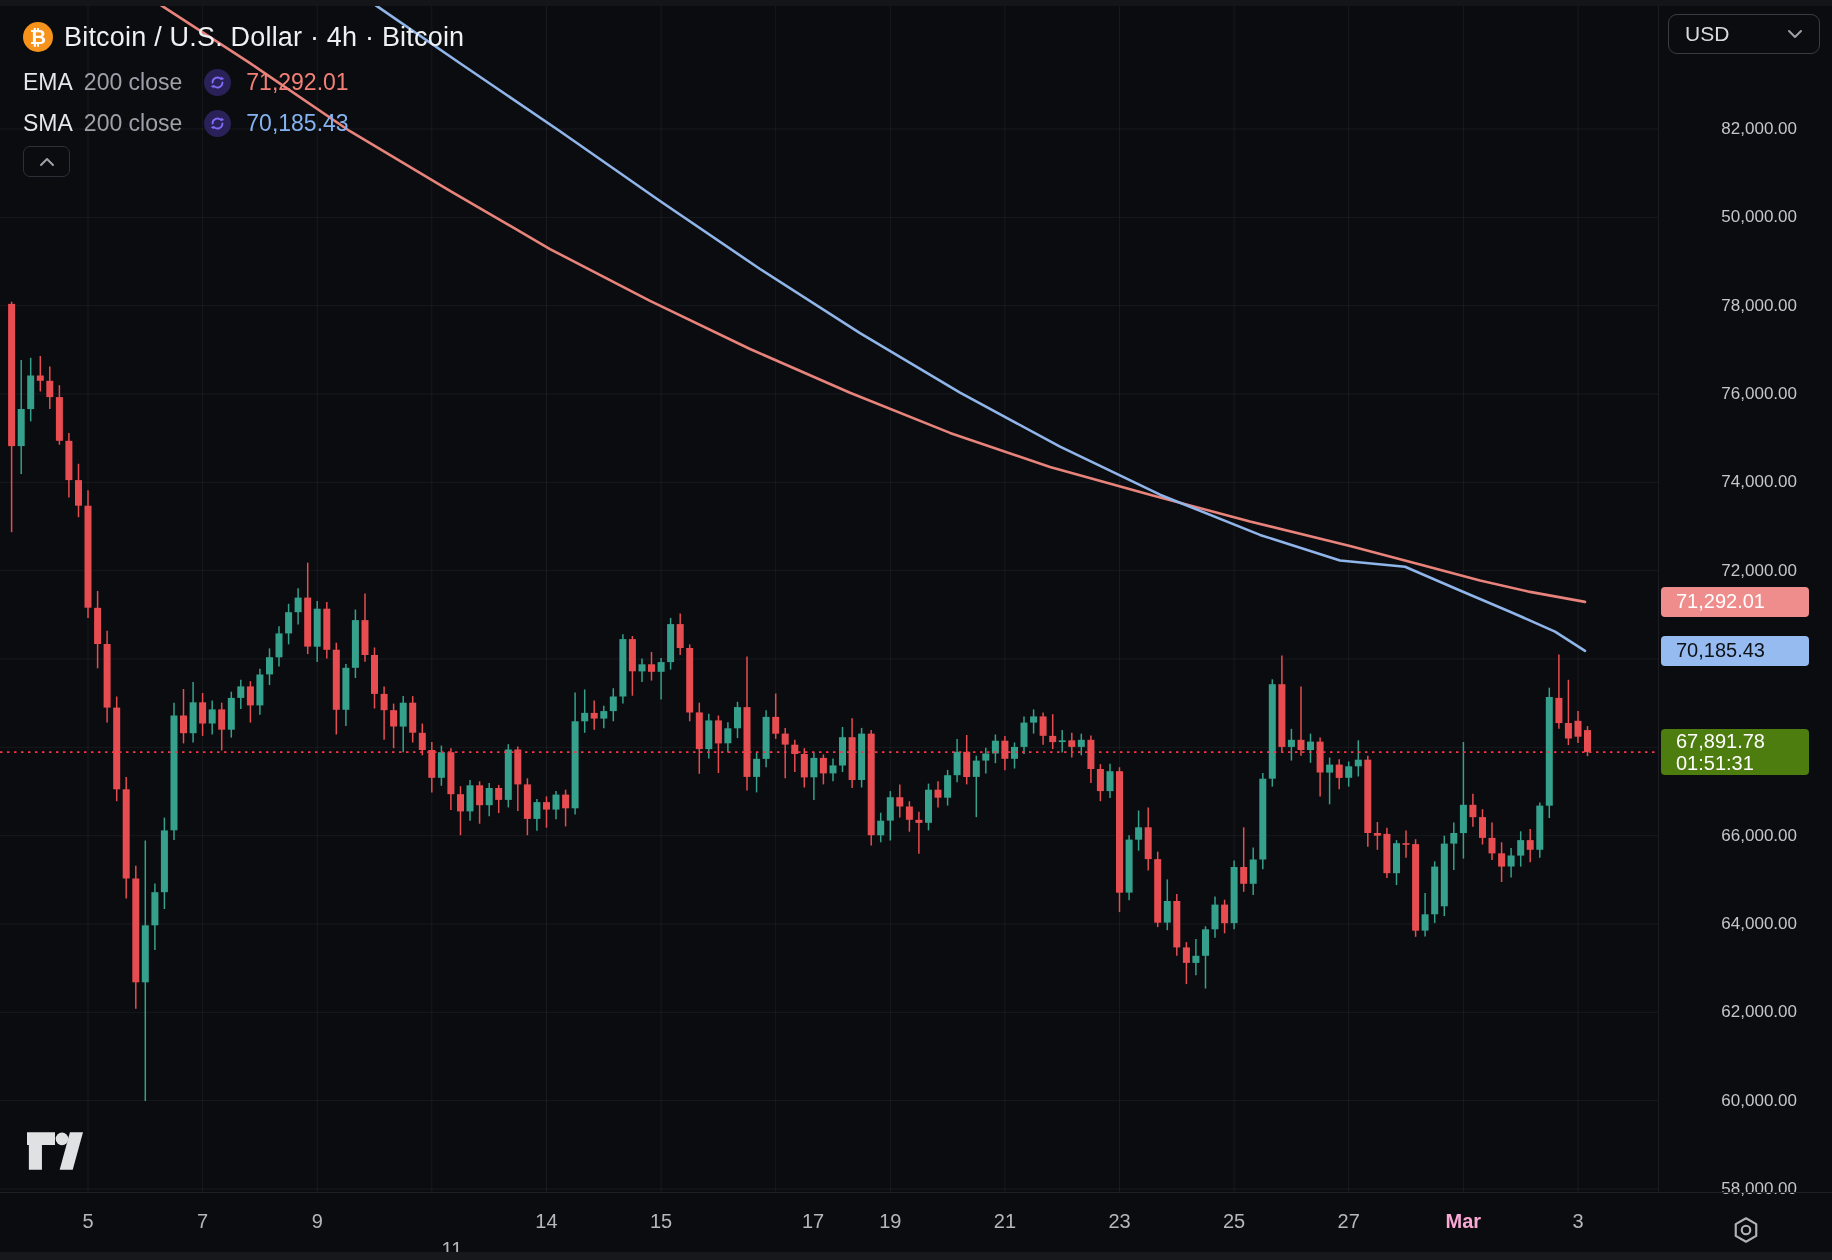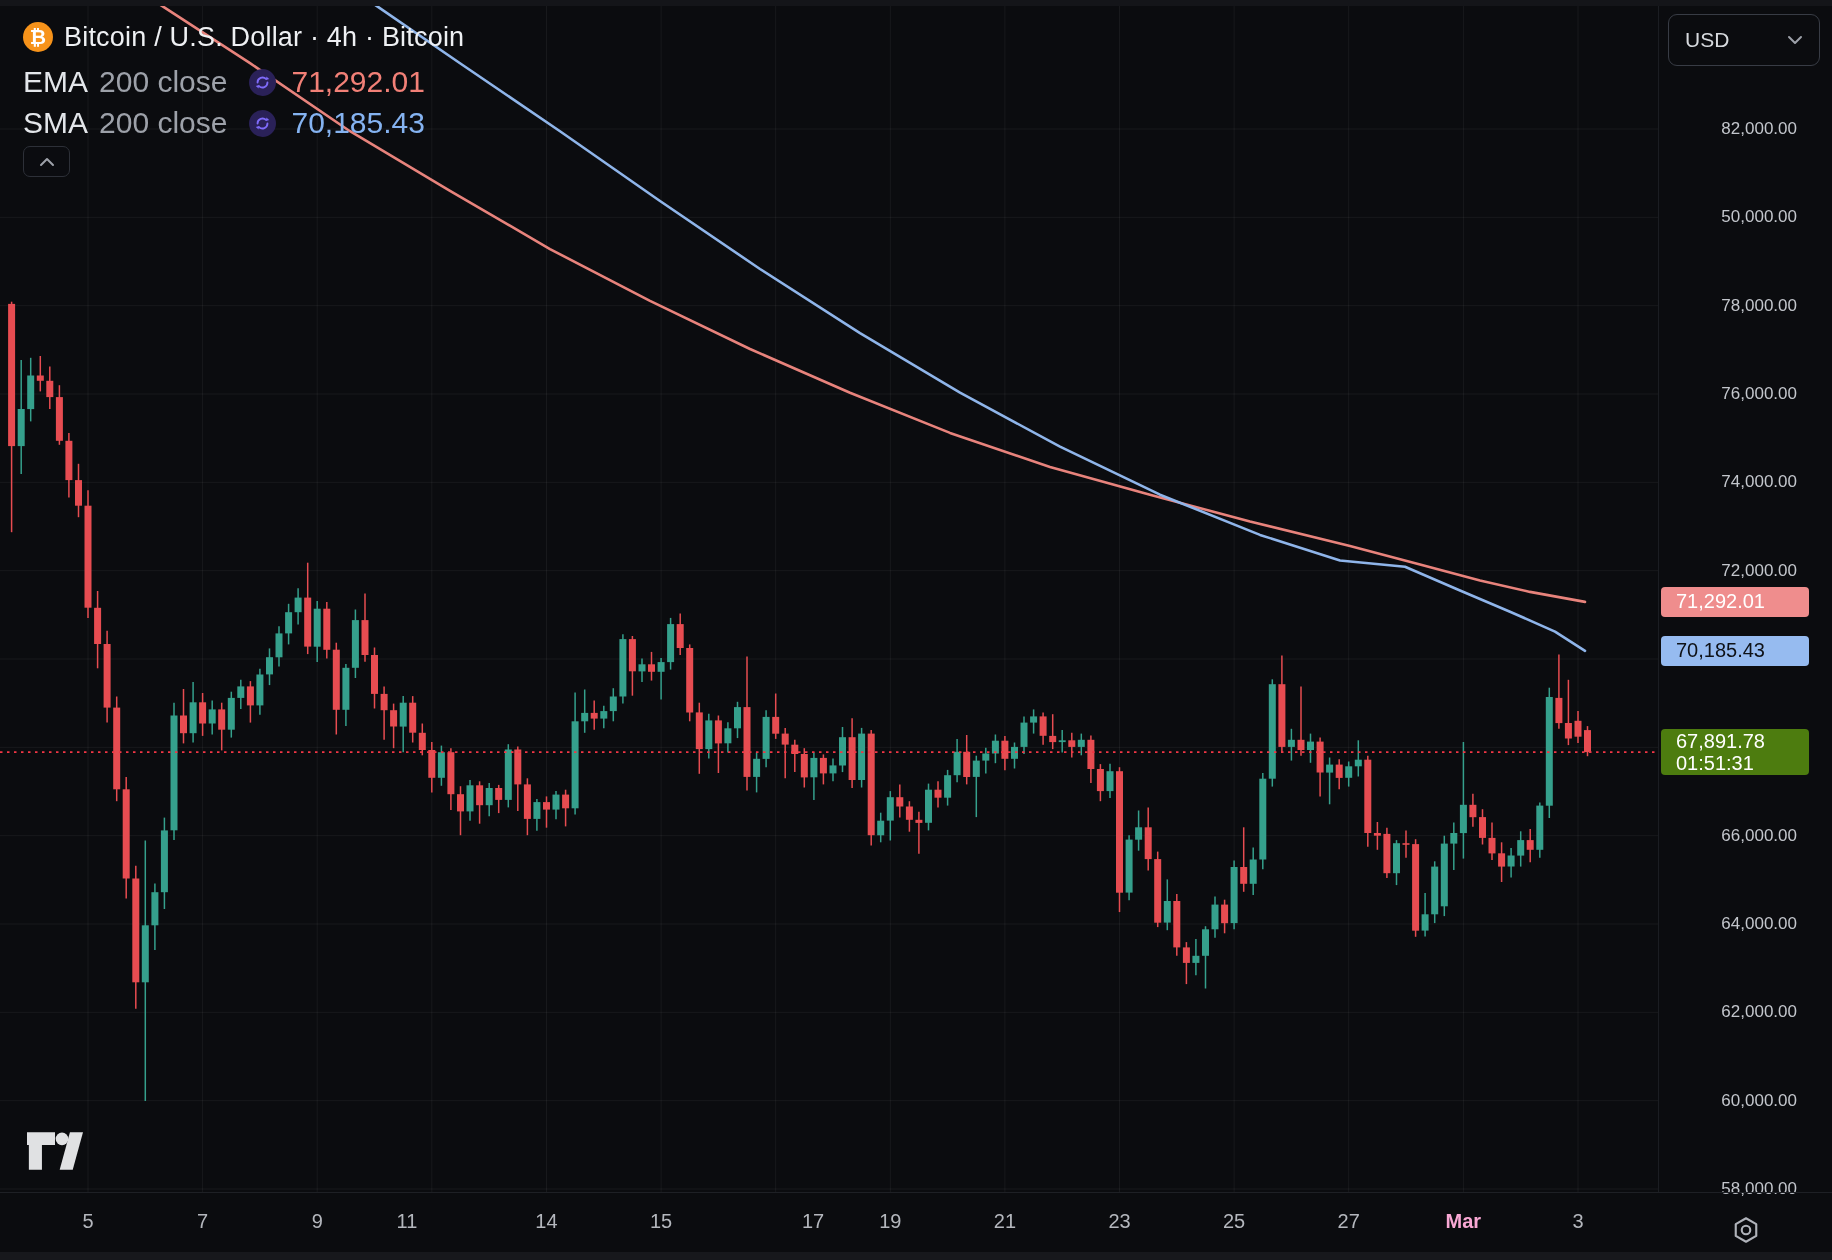--- a/index.html
+++ b/index.html
@@ -9,32 +9,32 @@
   #plot-svg { position:absolute; left:0; top:0; }
   .strip-top { position:absolute; left:0; top:0; width:1832px; height:6px; background:#141519; }
   .strip-bottom { position:absolute; left:0; top:1252px; width:1832px; height:8px; background:#17181c; }
 
   
   #legend { position:absolute; left:23px; top:18px; }
   .title-row { display:flex; align-items:center; height:38px; }
   .btc-badge { width:30px; height:30px; border-radius:50%; background:#f7931a; color:#fff;
                font-weight:bold; font-size:20px; display:flex; align-items:center; justify-content:center; }
   .sym-title { margin-left:11px; color:#eef0f3; font-size:27px; font-weight:500; letter-spacing:.2px; }
-  .ind-row { display:flex; align-items:center; height:30px; margin-top:11px; font-size:30px; cursor:default; }
+  .ind-row { display:flex; align-items:center; height:30px; margin-top:11px; font-size:23px; cursor:default; }
   .ind-name { color:#e3e6ea; }
   .ind-params { color:#9da1a9; margin-left:11px; }
   .ind-status { width:27px; height:27px; border-radius:50%; background:#2a2158; margin-left:22px;
                 display:flex; align-items:center; justify-content:center; }
   .ind-val { margin-left:15px; }
   #collapse-btn { position:absolute; left:23px; top:146px; width:47px; height:31px; border:1px solid #2d3038;
                   border-radius:7px; background:rgba(12,13,16,.6); display:flex; align-items:center;
                   justify-content:center; cursor:pointer; }
 
   
-  #currency-btn { position:absolute; left:1668px; top:14px; width:152px; height:52px; border:1px solid #383c45;
+  #currency-btn { position:absolute; left:1668px; top:14px; width:152px; height:40px; border:1px solid #383c45;
                   border-radius:9px; display:flex; align-items:center; padding:0 16px; cursor:pointer; }
   #currency-btn .cur-label { color:#d7dade; font-size:21px; flex:1; }
 
   
   #price-axis { position:absolute; left:1658px; top:6px; width:174px; height:1186px; border-left:1px solid #1b1d22; }
   .pr-label { position:absolute; right:35px; height:24px; line-height:24px; color:#c3c6cc; font-size:17px;
               white-space:nowrap; }
   .axis-tag { position:absolute; left:2px; width:148px; border-radius:4px; font-size:20px;
               display:flex; align-items:center; padding-left:15px; }
   #time-axis { position:absolute; left:0; top:1192px; width:1832px; height:60px; border-top:1px solid #1e2025; }
@@ -484,21 +484,21 @@
         <div style="line-height:22px">
           <div>67,891.78</div>
           <div>01:51:31</div>
         </div>
       </div>
     </div>
   <div id="time-axis">
       <div class="t-label" style="left: 88.008px;">5</div>
       <div class="t-label" style="left: 202.62px;">7</div>
       <div class="t-label" style="left: 317.232px;">9</div>
-      <div class="t-label" style="left: 407px;">11</div>
+      <div class="t-label" style="left: 452px; margin-top: 28px;">11</div>
       <div class="t-label" style="left: 546.456px;">14</div>
       <div class="t-label" style="left: 661.068px;">15</div>
       <div class="t-label" style="left: 813px;">17</div>
       <div class="t-label" style="left: 890.292px;">19</div>
       <div class="t-label" style="left: 1004.9px;">21</div>
       <div class="t-label" style="left: 1119.52px;">23</div>
       <div class="t-label" style="left: 1234.13px;">25</div>
       <div class="t-label" style="left: 1348.74px;">27</div>
       <div class="t-label major" style="left: 1463.35px;">Mar</div>
       <div class="t-label" style="left: 1577.96px;">3</div>

